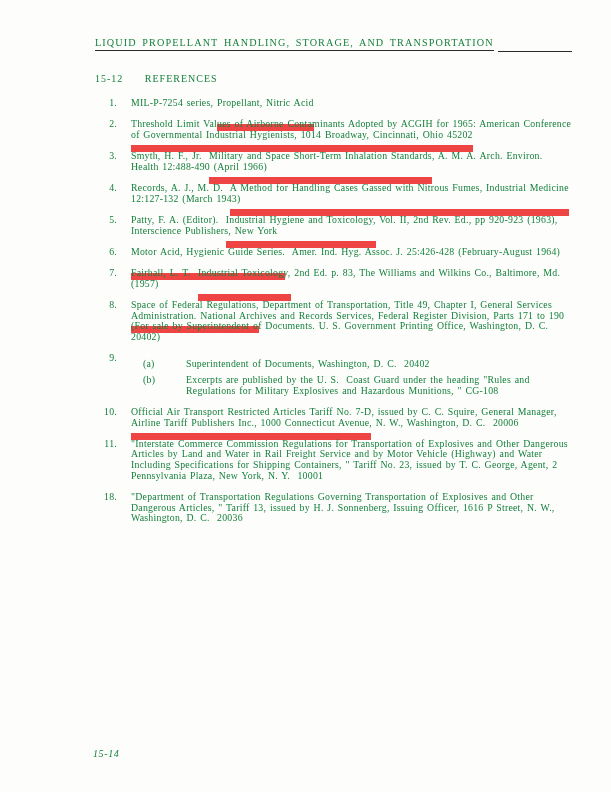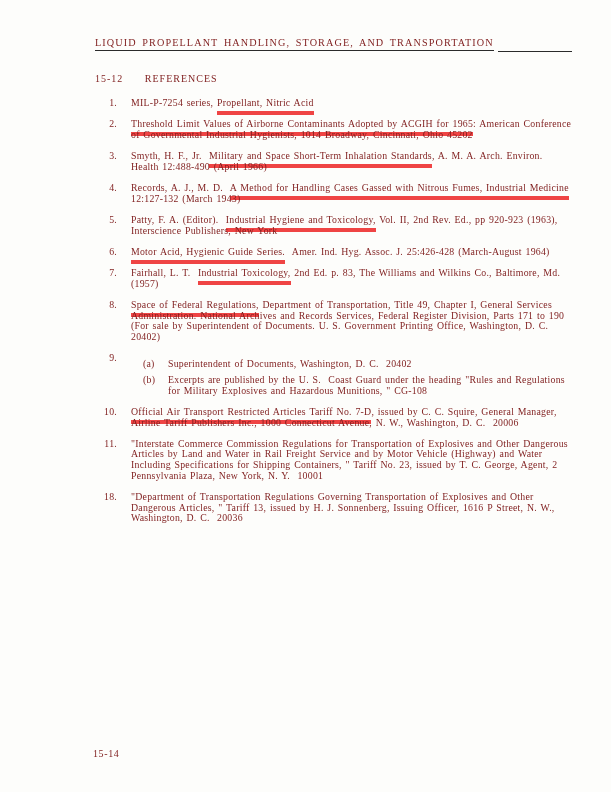--- a/index.html
+++ b/index.html
@@ -2,21 +2,21 @@
 <html><head>
 <meta charset="utf-8">
 <style>
   html, body { margin: 0; padding: 0; background: #ffffff; }
   .page {
     position: relative;
     width: 611px;
     height: 792px;
     background: #fdfdfb;
     font-family: "Liberation Serif", "DejaVu Serif", serif;
-    color: #7f1d1d;
+    color: #15803d;
     overflow: hidden;
   }
 
   
   .header-row {
     position: absolute;
     left: 95px;
     top: 37px;
     width: 477px;
     display: flex;
@@ -63,34 +63,35 @@
   .ref-item { display: flex; margin-bottom: 10.5px; }
   .ref-num {
     width: 17px;
     text-align: right;
     flex-shrink: 0;
     margin-right: 14px;
   }
   .ref-body { flex: 1; min-width: 0; }
   .ref-text, .sub-text { white-space: pre-wrap; }
   .ref-text .u, .sub-text .u {
-    border-bottom: 4px solid #ef4444;
-    padding-bottom: 3px;
+    border-bottom: 7px solid #ef4444;
+    padding-bottom: 16px;
   }
   .subitem { display: flex; margin-left: 12px; margin-top: 5.5px; }
   .sub-label { width: 18px; flex-shrink: 0; }
-  .sub-text { flex: 1; margin-left: 7px; min-width: 0; }
+  .sub-text { flex: 1; margin-left: 25px; min-width: 0; }
 
   
   .footer-pagenum {
     position: absolute;
     left: 93px;
     top: 748px;
     font-size: 10px;
     letter-spacing: 0.6px;
+    font-style: italic;
   }
 </style>
 </head>
 <body>
 
 <div class="page">
 
   <div class="header-row">
     <span class="header-title">LIQUID PROPELLANT HANDLING, STORAGE, AND TRANSPORTATION</span>
     <span class="header-rule"></span>
@@ -138,21 +139,21 @@
       <span class="ref-num">5.</span>
       <span class="ref-body">
         <span class="ref-text"><span>Patty, F. A. (Editor).  </span><span class="u">Industrial Hygiene and Toxicology,</span><span> Vol. II, 2nd Rev. Ed., pp 920-923 (1963), Interscience Publishers, New York</span></span>
         
       </span>
     </div>
 
     <div class="ref-item">
       <span class="ref-num">6.</span>
       <span class="ref-body">
-        <span class="ref-text"><span class="u">Motor Acid, Hygienic Guide Series.</span><span>  Amer. Ind. Hyg. Assoc. J. 25:426-428 (March-August 1964)</span></span>
+        <span class="ref-text"><span class="u">Motor Acid, Hygienic Guide Series.</span><span>  Amer. Ind. Hyg. Assoc. J. 25:426-428 (February-August 1964)</span></span>
         
       </span>
     </div>
 
     <div class="ref-item">
       <span class="ref-num">7.</span>
       <span class="ref-body">
         <span class="ref-text"><span>Fairhall, L. T.  </span><span class="u">Industrial Toxicology,</span><span> 2nd Ed. p. 83, The Williams and Wilkins Co., Baltimore, Md.  (1957)</span></span>
         
       </span>

